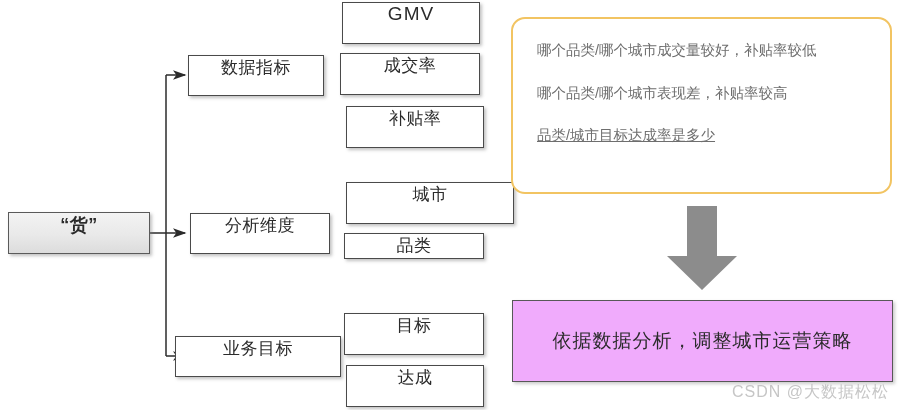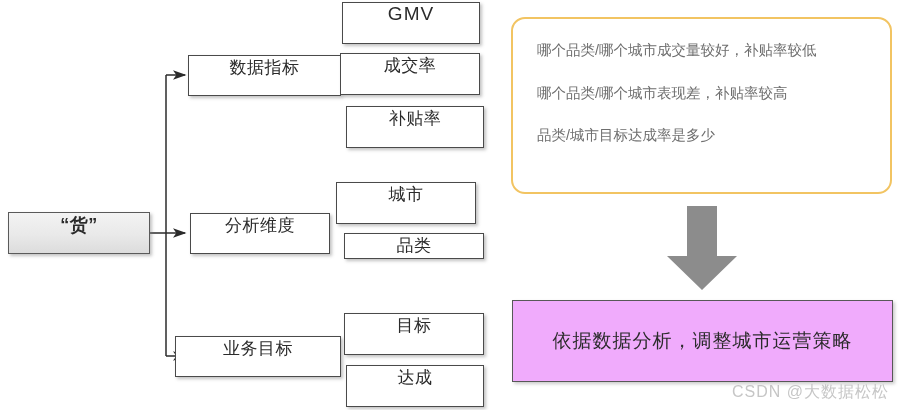--- a/index.html
+++ b/index.html
@@ -64,21 +64,21 @@
     background: #ffffff;
     padding: 22px 24px 10px 24px;
   }
   .question-line {
     color: #6e6e6e;
     font-size: 14.5px;
     line-height: 1.35;
     margin-bottom: 23px;
     white-space: nowrap;
   }
-  .question-line:last-child { margin-bottom: 0; }
+  .question-line:last-child { margin-bottom: 0; text-decoration: underline; }
 
   
   #down-arrow {
     position: absolute;
     left: 665px;
     top: 206px;
     width: 74px;
     height: 84px;
   }
 
@@ -132,41 +132,41 @@
 
     <path d="M166,233 L185,233" stroke="#2b2b2b" stroke-width="1.5" fill="none" marker-end="url(#ah)"></path>
 
     <path d="M166,356 L185,356" stroke="#2b2b2b" stroke-width="1.5" fill="none" marker-end="url(#ah)"></path>
   </svg>
 
   <div class="node root" style="left:8px; top:212px; width:142px; height:42px;">
     <span>“货”</span>
   </div>
 
-  <div class="node" style="left:188px; top:55px; width:153px; height:41px;">
+  <div class="node" style="left:188px; top:55px; width:136px; height:41px;">
     <span>数据指标</span>
   </div>
   <div class="node" style="left:190px; top:213px; width:140px; height:41px;">
     <span>分析维度</span>
   </div>
   <div class="node" style="left:175px; top:336px; width:166px; height:41px;">
     <span>业务目标</span>
   </div>
 
   <div class="node latin" style="left:342px; top:2px; width:138px; height:42px;">
     <span>GMV</span>
   </div>
   <div class="node" style="left:346px; top:106px; width:138px; height:42px;">
     <span>补贴率</span>
   </div>
   <div class="node" style="left:340px; top:53px; width:140px; height:42px;">
     <span>成交率</span>
   </div>
 
-  <div class="node" style="left:336px; top:182px; width:140px; height:42px;">
+  <div class="node" style="left:346px; top:182px; width:168px; height:42px;">
     <span>城市</span>
   </div>
   <div class="node" style="left:344px; top:233px; width:140px; height:26px;">
     <span>品类</span>
   </div>
 
   <div class="node" style="left:344px; top:313px; width:140px; height:42px;">
     <span>目标</span>
   </div>
   <div class="node" style="left:346px; top:365px; width:138px; height:42px;">

